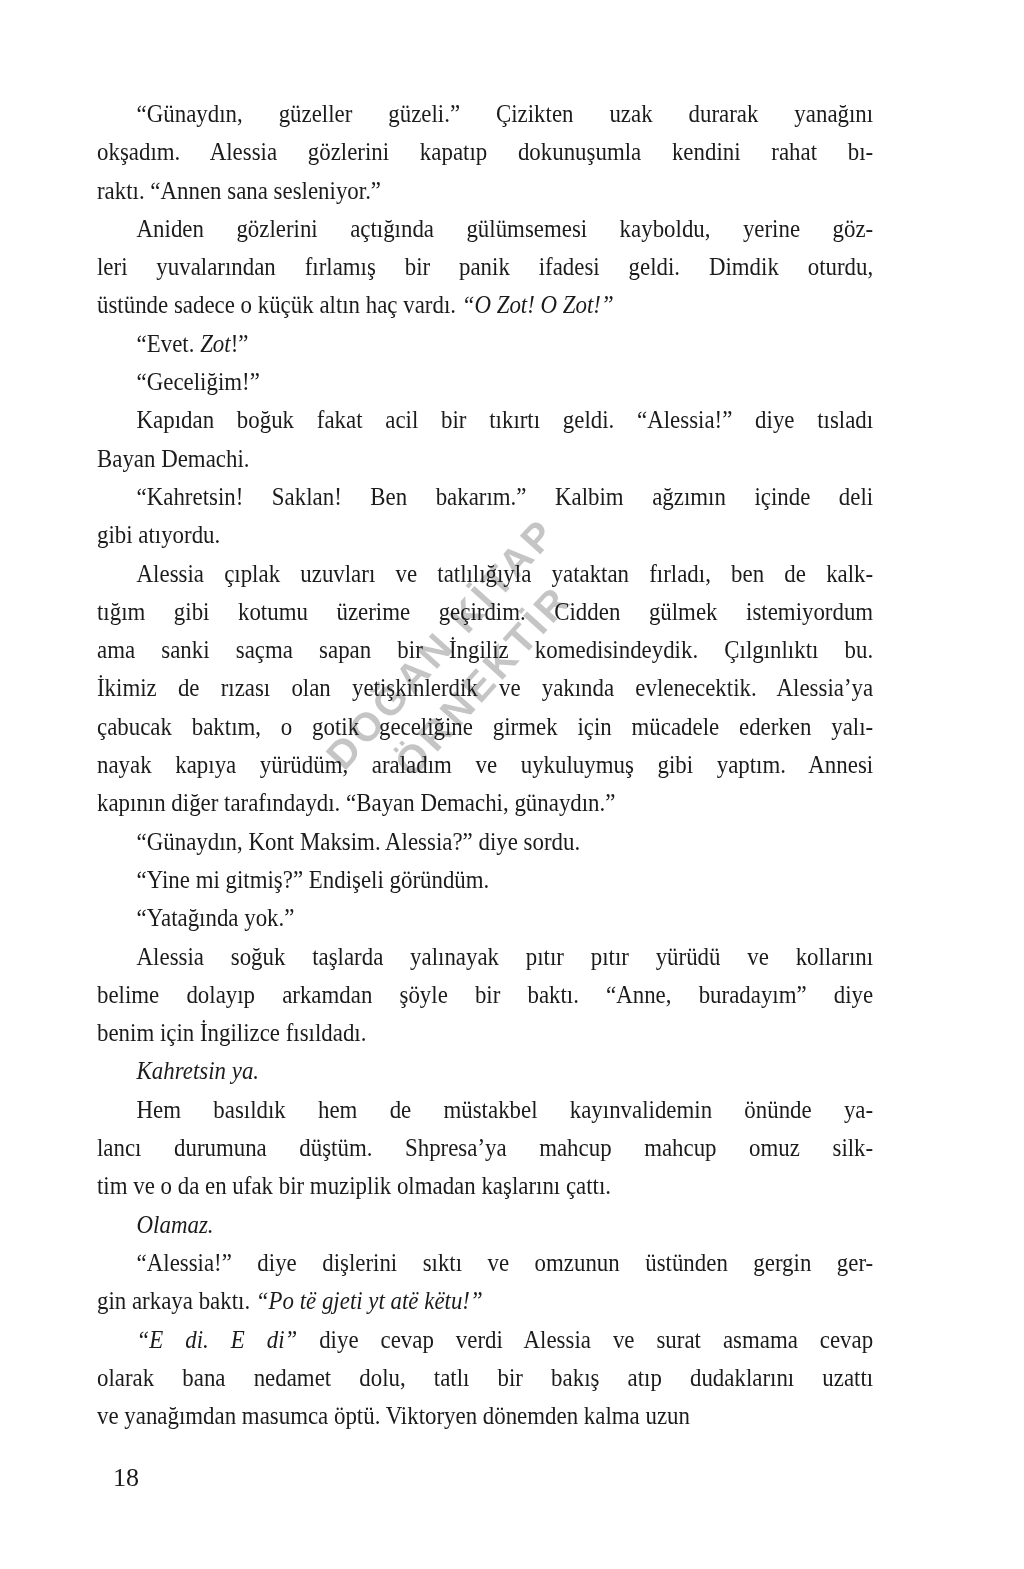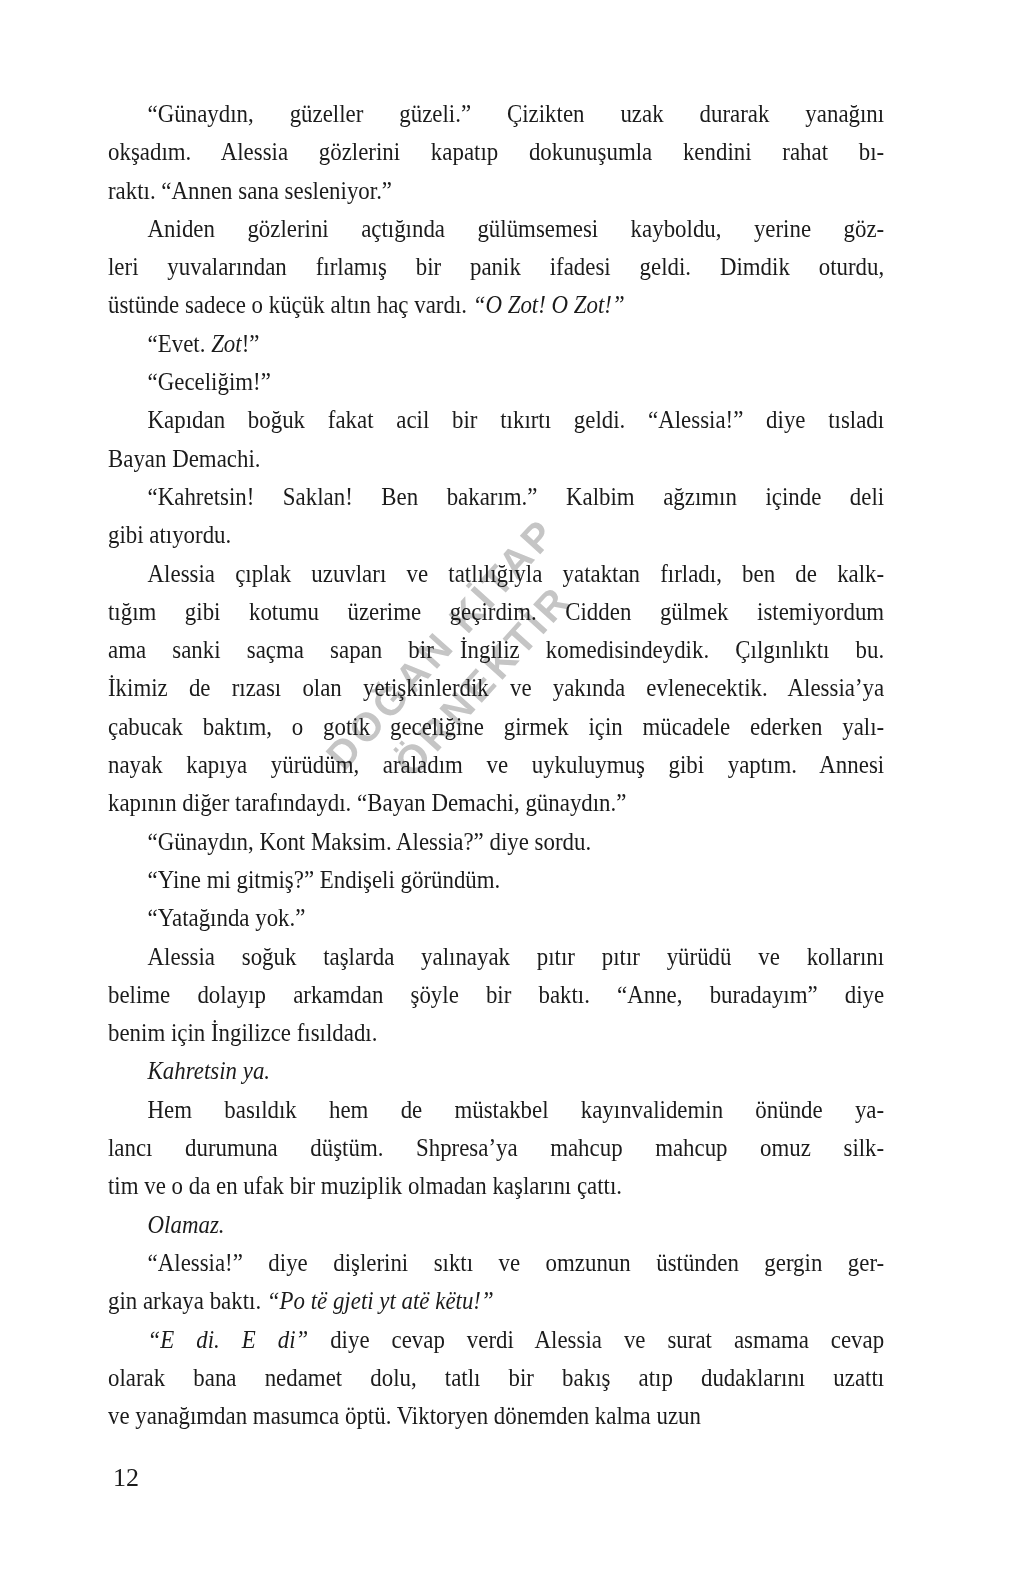--- a/index.html
+++ b/index.html
@@ -29,21 +29,21 @@
     font-family: "Liberation Sans", sans-serif;
     font-weight: bold;
     font-size: 40px;
     letter-spacing: 4px;
     line-height: 56px;
     white-space: nowrap;
     user-select: none;
   }
   #text-block {
     position: absolute;
-    left: 108px;
+    left: 97px;
     top: 95px;
     width: 776px;
     z-index: 1;
   }
   .line {
     width: 882px;
     height: 38.3px;
     line-height: 38.3px;
     font-size: 26px;
     color: #1b1b1b;
@@ -115,15 +115,15 @@
       <div class="line" style="color: rgb(27, 27, 27);"><span class="run">lancı durumuna düştüm. Shpresa’ya mahcup mahcup omuz silk-</span></div>
       <div class="line last" style="color: rgb(27, 27, 27);"><span class="run">tim ve o da en ufak bir muziplik olmadan kaşlarını çattı.</span></div>
       <div class="line indent last" style="color: rgb(27, 27, 27);"><span class="run i">Olamaz.</span></div>
       <div class="line indent" style="color: rgb(27, 27, 27);"><span class="run">“Alessia!” diye dişlerini sıktı ve omzunun üstünden gergin ger-</span></div>
       <div class="line last" style="color: rgb(27, 27, 27);"><span class="run">gin arkaya baktı. </span><span class="run i">“Po të gjeti yt atë këtu!”</span></div>
       <div class="line indent" style="color: rgb(27, 27, 27);"><span class="run i">“E di. E di”</span><span class="run"> diye cevap verdi Alessia ve surat asmama cevap</span></div>
       <div class="line" style="color: rgb(27, 27, 27);"><span class="run">olarak bana nedamet dolu, tatlı bir bakış atıp dudaklarını uzattı</span></div>
       <div class="line last" style="color: rgb(27, 27, 27);"><span class="run">ve yanağımdan masumca öptü. Viktoryen dönemden kalma uzun</span></div>
     </div>
 
-  <div id="page-number">12</div>
+  <div id="page-number">18</div>
 
 </div>
 
 </body></html>

